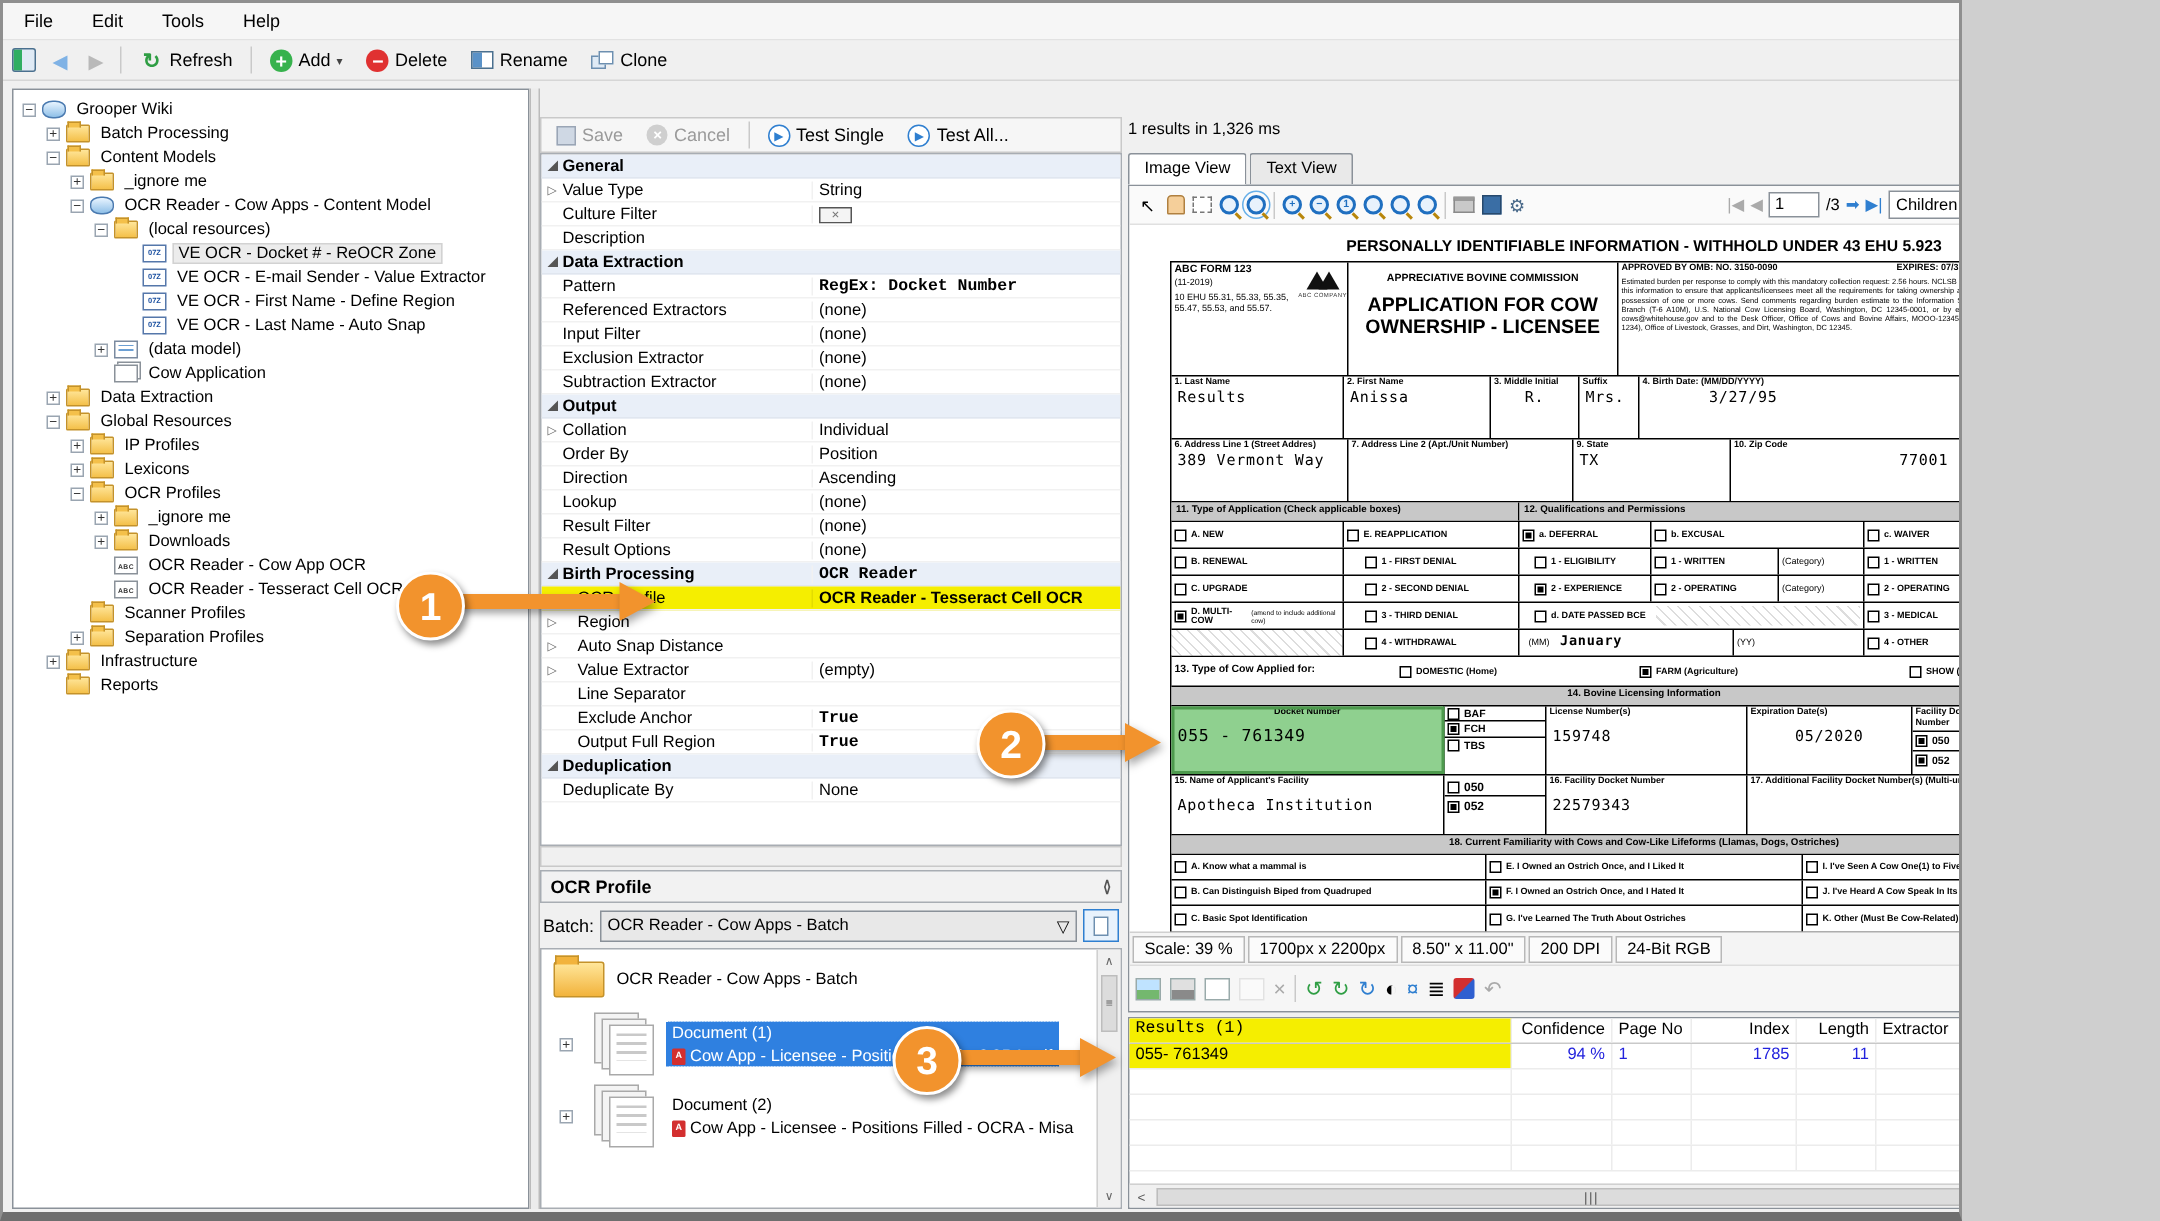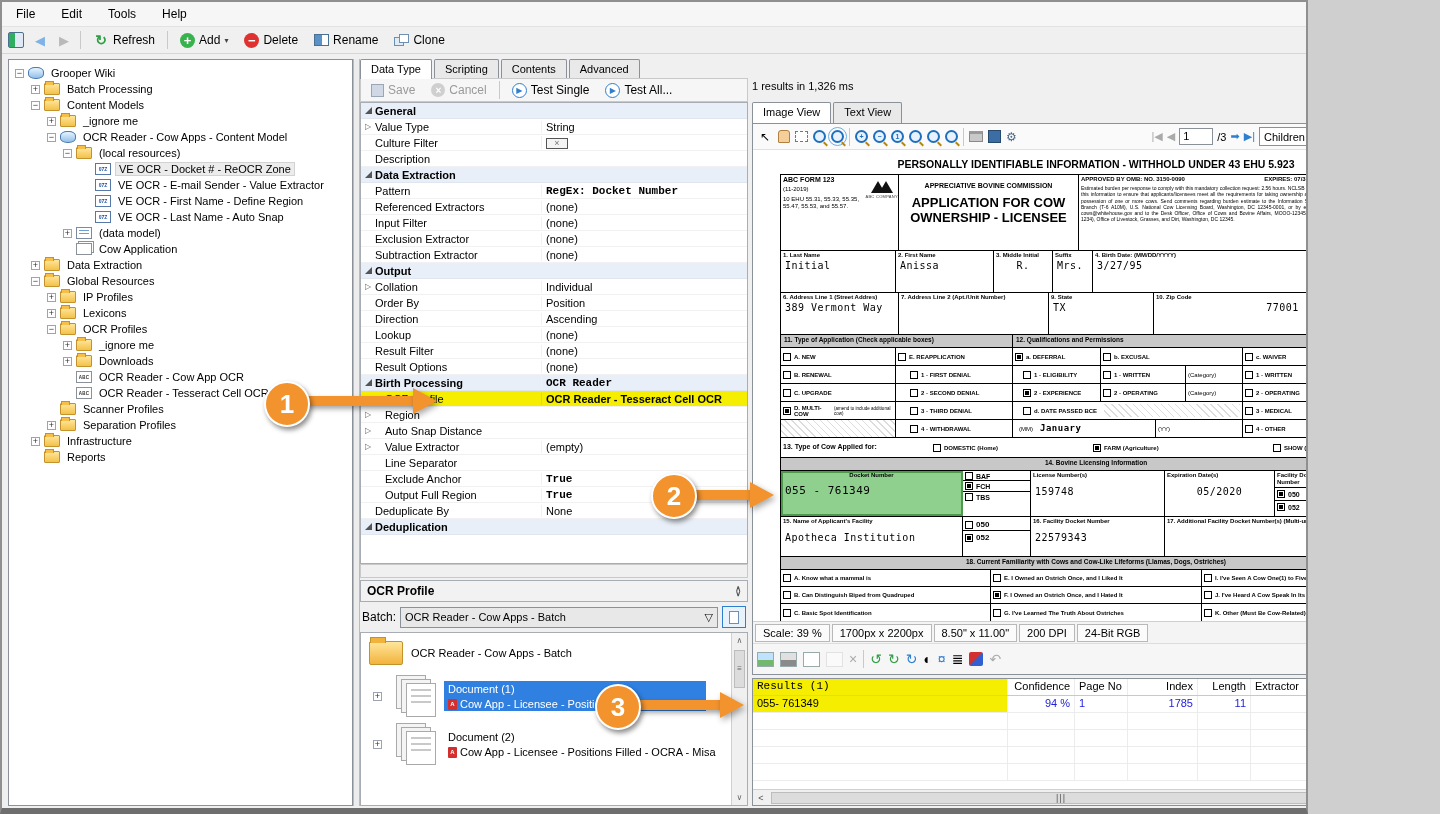--- a/index.html
+++ b/index.html
@@ -353,26 +353,20 @@
         </div>
       <div class="trow">
           <span style="width:35px"></span>
           <span class="ti ti-folder"></span>
           <span class="lbl">Reports</span>
         </div>
     </div>
   </div>
   <div class="splitv"></div>
 
-  <div class="mtabs">
-    <div class="mtab active">Data Type</div>
-    <div class="mtab">Scripting</div>
-    <div class="mtab">Contents</div>
-    <div class="mtab">Advanced</div>
-  </div>
 
   <div class="mactions">
     <span class="tbtn dim">
         <span class="floppy"></span>
         <span>Save</span>
       </span>
     <span class="tbtn dim">
         <span class="cancelico">×</span>
         <span>Cancel</span>
       </span>
@@ -528,31 +522,31 @@
         <div class="gut"></div>
         <div class="pl" style="padding-left:10px">Exclude Anchor</div>
         <div class="pv b">True</div>
       </div>
     <div class="prow">
         <div class="gut"></div>
         <div class="pl" style="padding-left:10px">Output Full Region</div>
         <div class="pv b">True</div>
       </div>
 
-    <div class="prow">
-        <div class="gut"></div>
-        <div class="pl">Deduplicate By</div>
-        <div class="pv">None</div>
-      </div>
     <div class="prow group">
         <div class="gut">
           <span class="gt"></span>
         </div>
         <div class="pl">Deduplication</div>
         <div class="pv"></div>
+      </div>
+    <div class="prow">
+        <div class="gut"></div>
+        <div class="pl">Deduplicate By</div>
+        <div class="pv">None</div>
       </div>
   </div>
   <div class="pgsplit"></div>
 
   <div class="ocrhead">
     <span>OCR Profile</span>
     <span class="chev">
         <span>∧</span>
         <span>∨</span>
       </span>
@@ -682,37 +676,37 @@
             </div>
             <div class="fcell" style="flex:1; text-align:center;">
               <div style="font-size:8px; margin-top:3px">DATE RECIEVED</div>
               <div style="font-size:5px; font-style:italic; padding:2px 3px; text-align:left">(To be completed by National Cow Licensing Board (NCLSB) )</div>
             </div>
           </div>
 
           <div class="frow" style="height:42px">
             <div class="fcell" style="width:115px">
                 <div class="flbl">1. Last Name</div>
-                <div class="fval">Initial</div>
+                <div class="fval">Results</div>
               </div>
             <div class="fcell" style="width:98px">
                 <div class="flbl">2. First Name</div>
                 <div class="fval">Anissa</div>
               </div>
             <div class="fcell" style="width:59px">
                 <div class="flbl">3. Middle Initial</div>
                 <div class="fval" style="text-align:center">R.</div>
               </div>
             <div class="fcell" style="width:40px">
                 <div class="flbl">Suffix</div>
                 <div class="fval">Mrs.</div>
               </div>
             <div class="fcell" style="width:96px">
                 <div class="flbl">4. Birth Date: (MM/DD/YYYY)</div>
-                <div class="fval" style="text-align:left">3/27/95</div>
+                <div class="fval" style="text-align:right">3/27/95</div>
               </div>
           </div>
 
           <div class="frow" style="height:42px">
             <div class="fcell" style="width:118px">
                 <div class="flbl">6. Address Line 1 (Street Addres)</div>
                 <div class="fval">389 Vermont Way</div>
               </div>
             <div class="fcell" style="width:150px">
                 <div class="flbl">7. Address Line 2 (Apt./Unit Number)</div>

